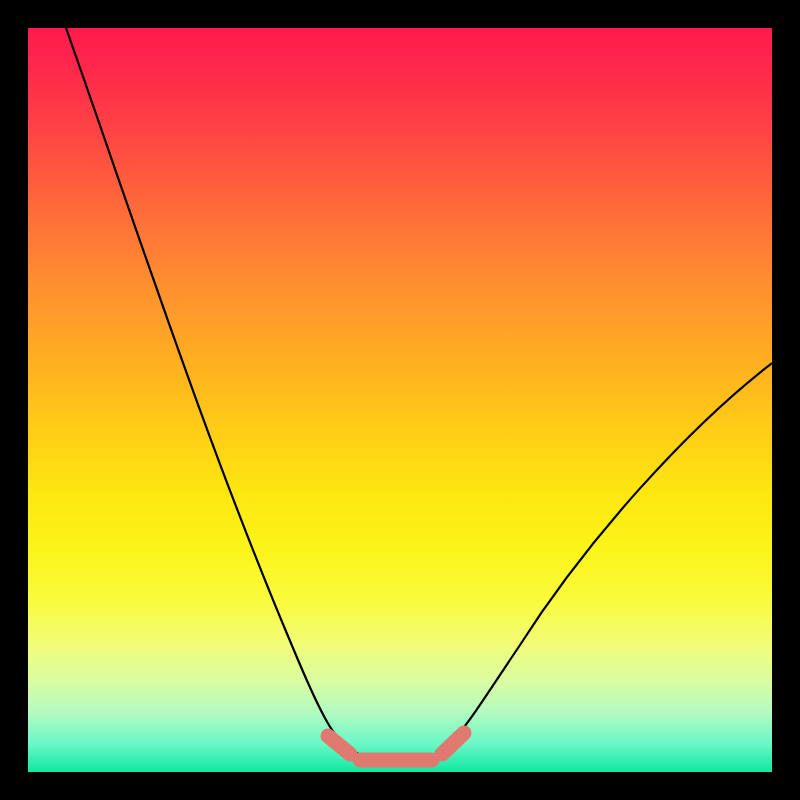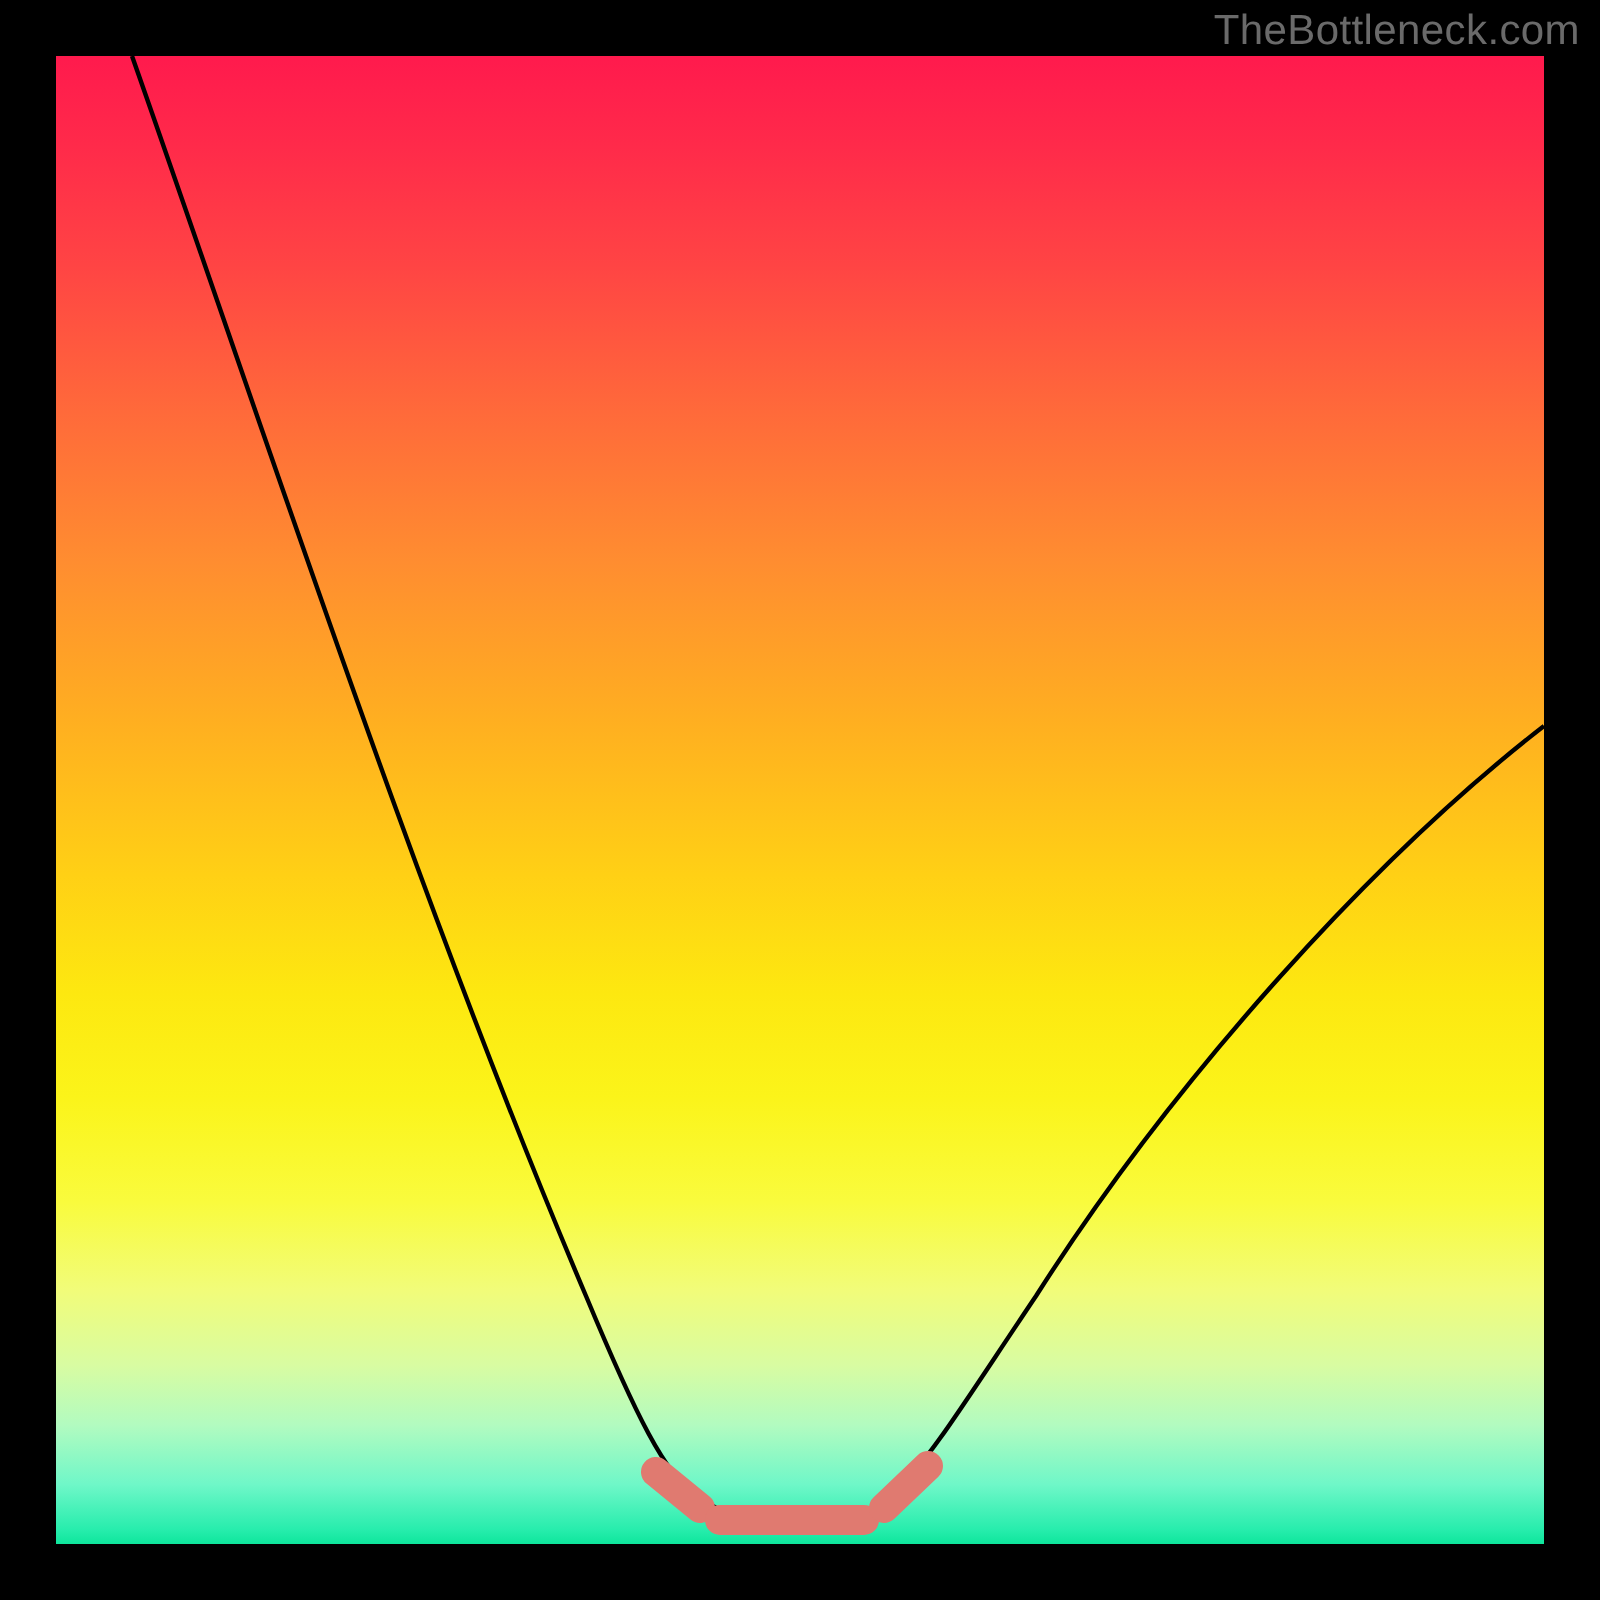--- a/index.html
+++ b/index.html
@@ -81,14 +81,13 @@
                C 560,510 660,400 744,335" fill="none" stroke="#000" stroke-width="2.2"></path>
 
       <g stroke="#e07a70" stroke-width="15" stroke-linecap="round" fill="none">
         <path d="M 300,708 L 322,726"></path>
         <path d="M 332,732 L 404,732"></path>
         <path d="M 414,726 L 436,705"></path>
       </g>
     </svg>
   </div>
 
-  <div class="watermark">TheBottleneck.com</div>
 </div>
 
 </body></html>

